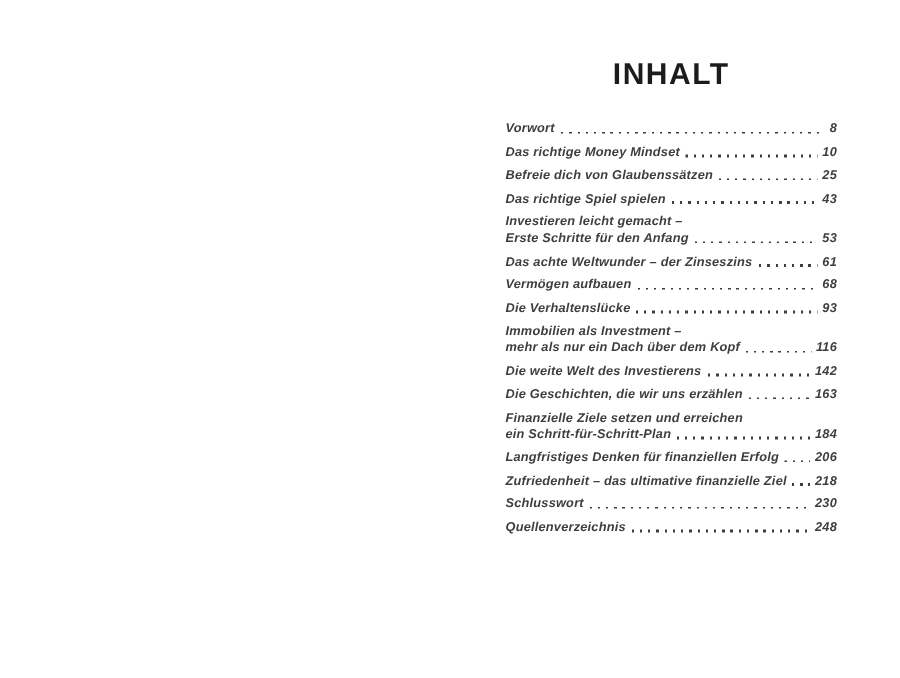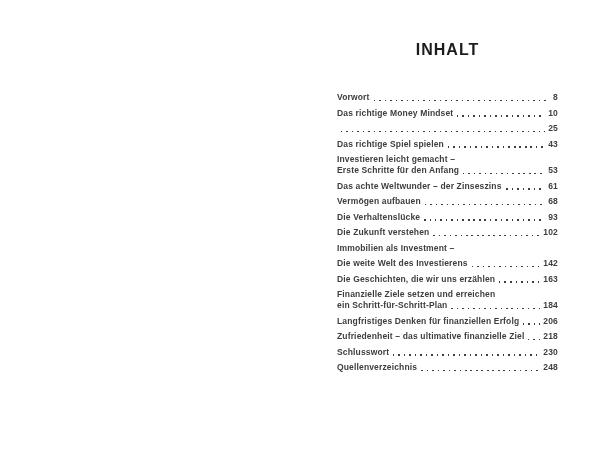--- a/index.html
+++ b/index.html
@@ -22,29 +22,30 @@
     background: var(--bg-color);
   }
   .toc-column {
     position: absolute;
     left: 337px;
     top: 40px;
     width: 221px;
   }
   .toc-title {
     text-align: center;
-    font-size: 16px;
+    font-size: 20px;
     line-height: 20px;
     font-weight: 800;
     letter-spacing: 1px;
     color: var(--title-color);
-    margin-bottom: 32px;
+    margin-bottom: 20px;
   }
   .toc-entry {
     margin-bottom: 4.5px;
+    font-style: italic;
   }
   .toc-line {
     font-size: 8.5px;
     line-height: 11px;
     font-weight: 600;
     letter-spacing: 0.15px;
     color: var(--text-color);
   }
   .toc-final {
     display: flex;
@@ -89,20 +90,21 @@
   <div class="toc-entry">
     <div class="toc-line toc-final">
       <span class="toc-label">Das richtige Money Mindset</span>
       <span class="toc-leader"></span>
       <span class="toc-page">10</span>
     </div>
   </div>
 
   <div class="toc-entry">
     <div class="toc-line toc-final">
+      <span class="toc-label">Befreie dich von Glaubenssätzen</span>
       <span class="toc-leader"></span>
       <span class="toc-page">25</span>
     </div>
   </div>
 
   <div class="toc-entry">
     <div class="toc-line toc-final">
       <span class="toc-label">Das richtige Spiel spielen</span>
       <span class="toc-leader"></span>
       <span class="toc-page">43</span>
@@ -136,30 +138,28 @@
 
 
   <div class="toc-entry">
     <div class="toc-line toc-final">
       <span class="toc-label">Die Verhaltenslücke</span>
       <span class="toc-leader"></span>
       <span class="toc-page">93</span>
     </div>
   </div>
 
-  <div class="toc-entry">
-    <div class="toc-line toc-final">
-      <span class="toc-label">Die Zukunft verstehen</span>
-      <span class="toc-leader"></span>
-      <span class="toc-page">102</span>
-    </div>
-  </div>
 
   <div class="toc-entry">
     <div class="toc-line">Immobilien als Investment –</div>
+          <div class="toc-line toc-final">
+      <span class="toc-label">mehr als nur ein Dach über dem Kopf</span>
+      <span class="toc-leader"></span>
+      <span class="toc-page">116</span>
+    </div>
   </div>
 
   <div class="toc-entry">
     <div class="toc-line toc-final">
       <span class="toc-label">Die weite Welt des Investierens</span>
       <span class="toc-leader"></span>
       <span class="toc-page">142</span>
     </div>
   </div>
 

